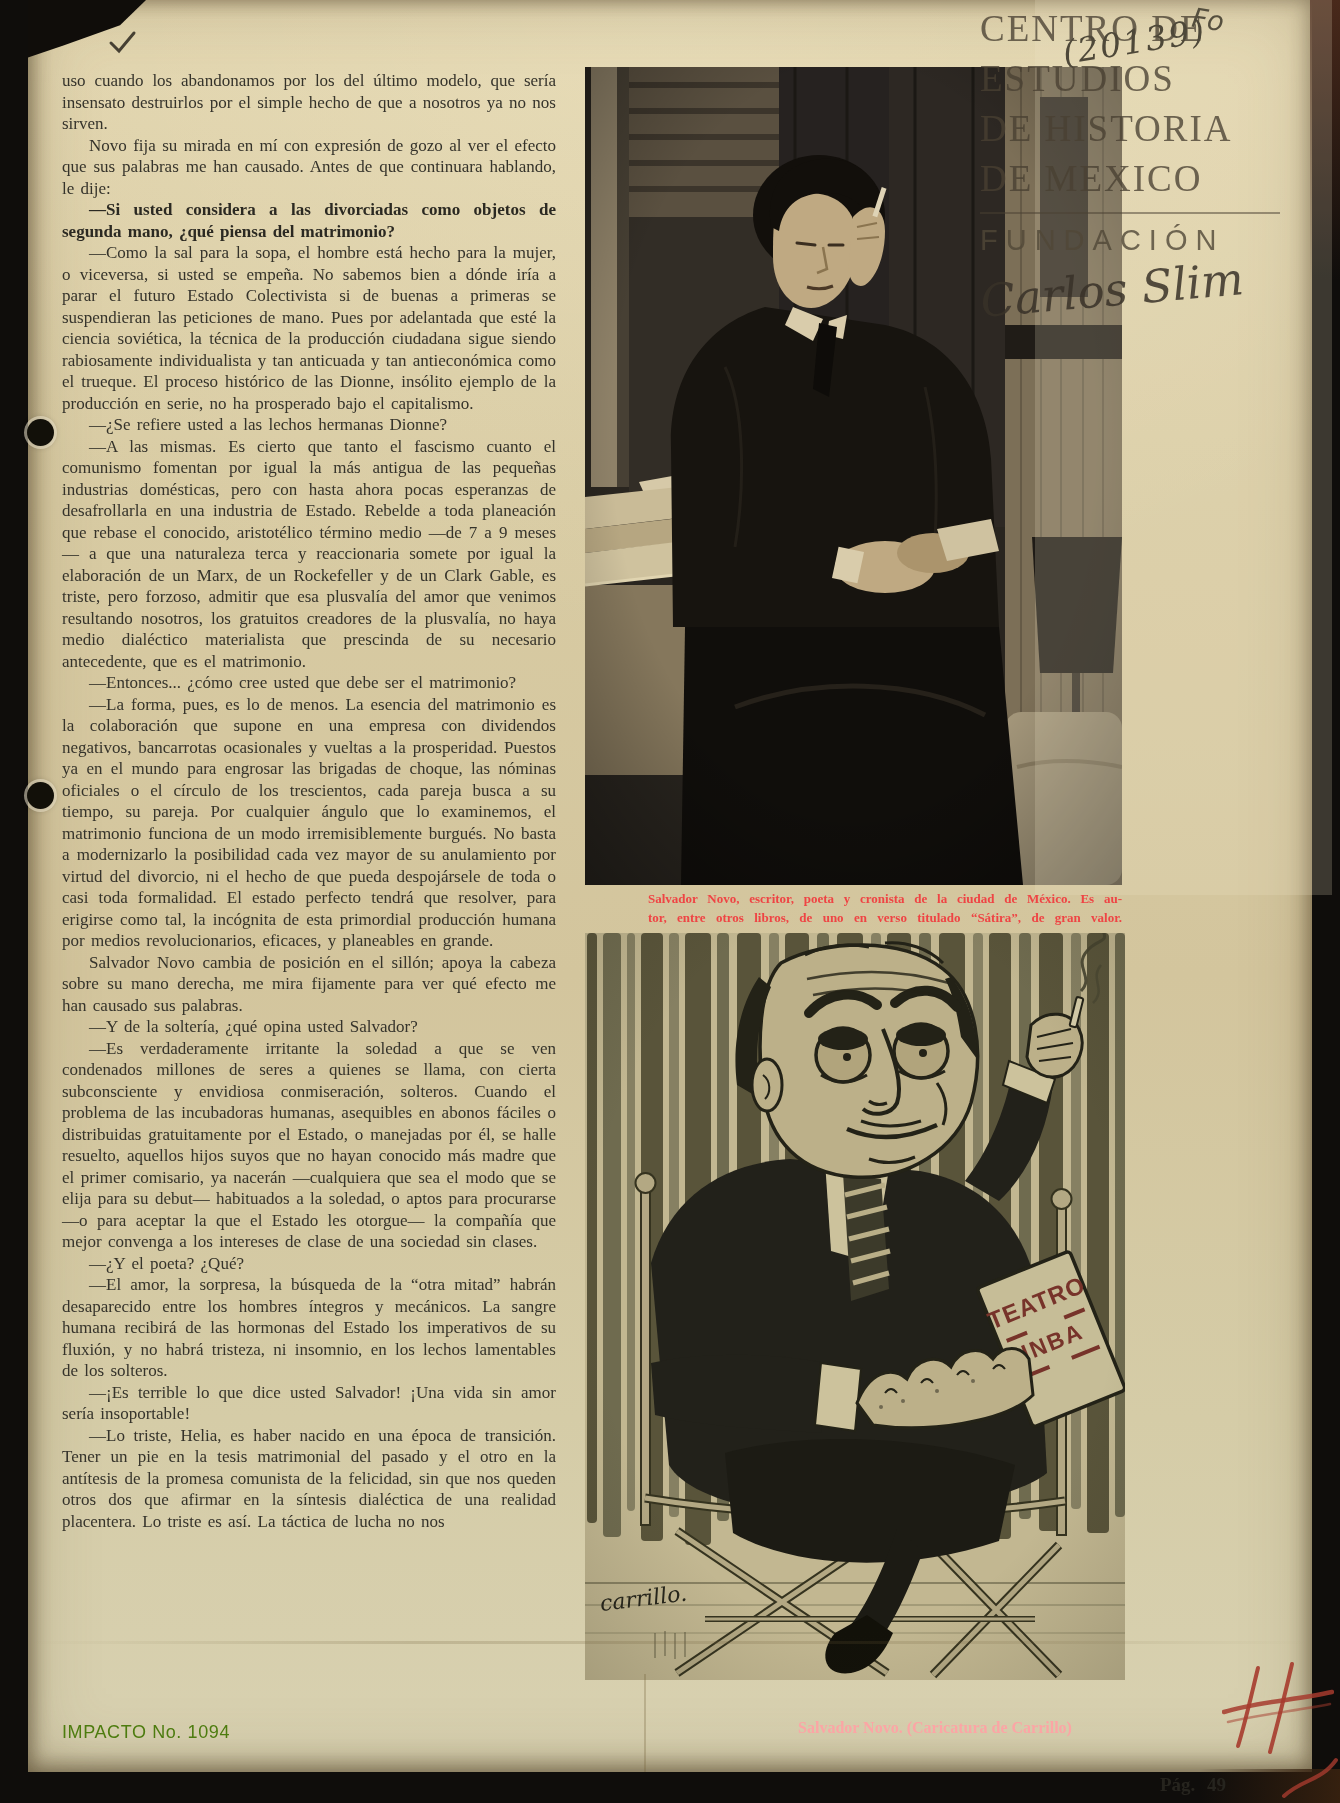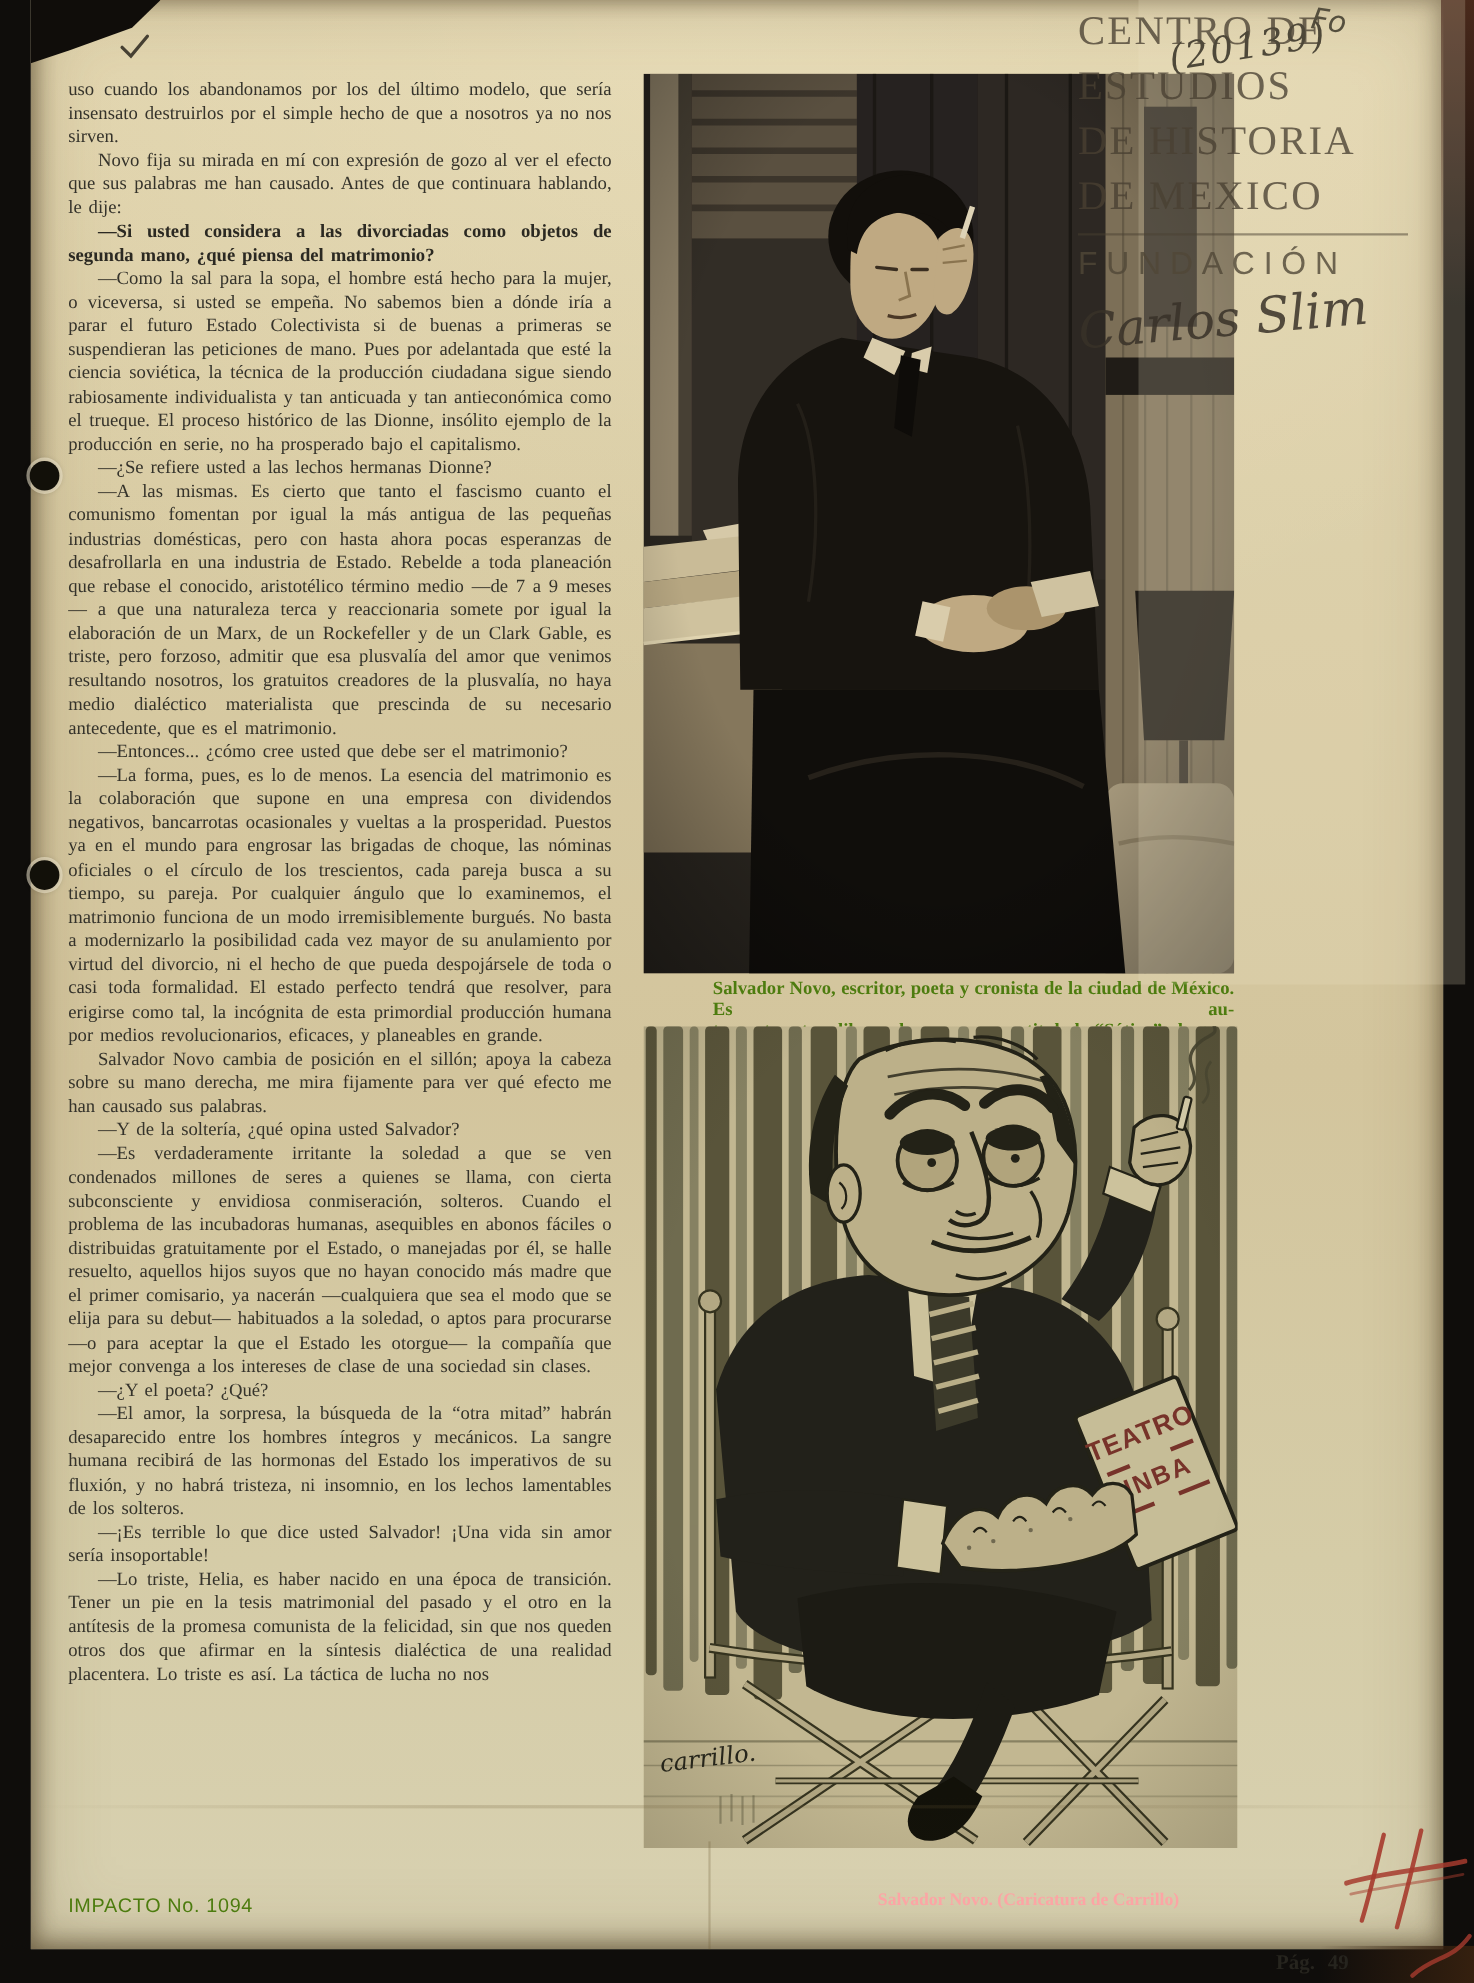--- a/index.html
+++ b/index.html
@@ -20,21 +20,21 @@
     clip-path:polygon(0 0,100% 0,78% 42%,30% 76%,0 96%);}
   
   .article{position:absolute;left:62px;top:70px;width:494px;color:#35332b;
     font-size:17px;line-height:21.5px;text-align:justify;word-spacing:2px;}
   .article p{margin:0;text-indent:27px;}
   .article p.no-indent{text-indent:0;}
   .article p.bold{font-weight:bold;color:#2b2922;}
   
   .photo{position:absolute;left:585px;top:67px;width:537px;height:818px;}
   .photo-caption{position:absolute;left:648px;top:889px;width:474px;font-weight:bold;
-    font-size:17px;line-height:19px;color:#4d7c0f;}
+    font-size:13px;line-height:19px;color:#ef4444;}
   .cap-line{text-align:justify;text-align-last:justify;}
   .cartoon{position:absolute;left:585px;top:933px;width:540px;height:747px;}
   .cartoon-caption{position:absolute;left:700px;top:1719px;width:470px;text-align:center;
     font-weight:bold;font-size:16px;color:#fca5a5;}
   
   .stamp-band{position:absolute;left:1035px;top:0;width:297px;height:895px;
     background:rgba(238,228,200,0.20);}
   .stamp{position:absolute;left:980px;top:4px;width:300px;text-align:left;
     color:rgba(73,64,50,0.78);}
   .stamp-line{font-size:37px;line-height:50px;letter-spacing:2px;}

